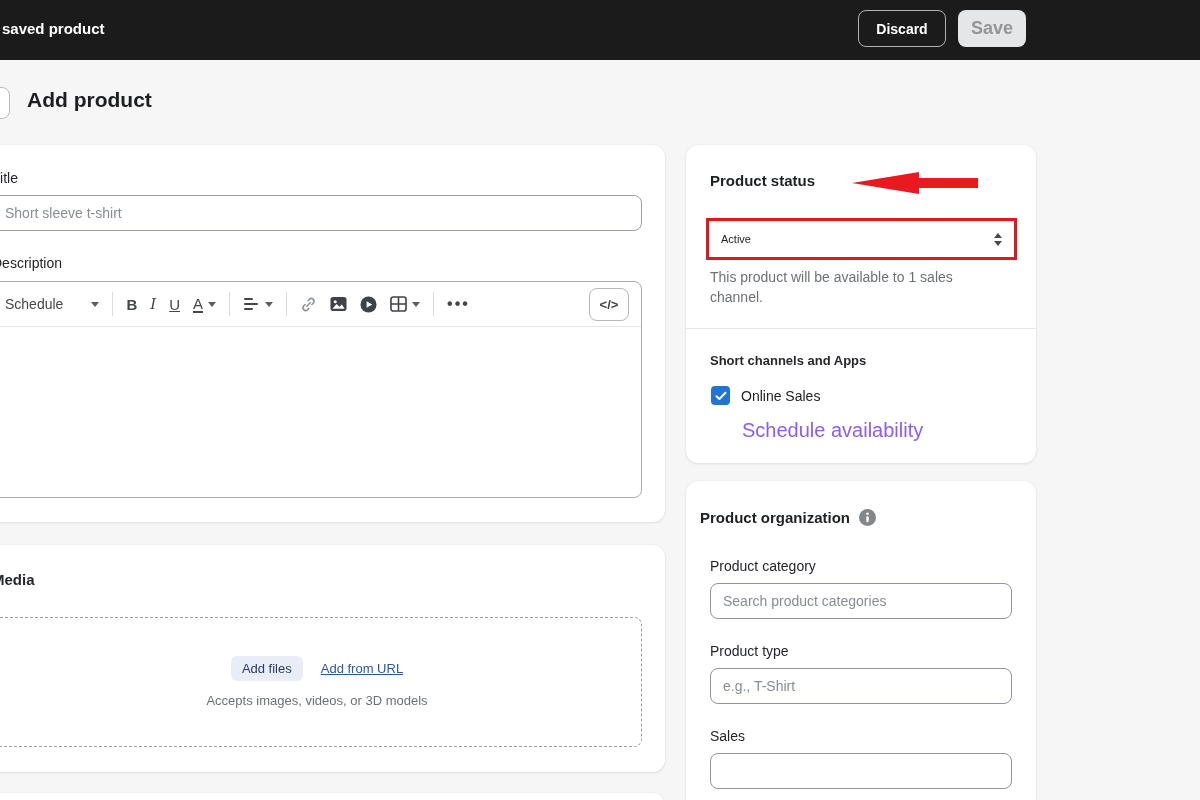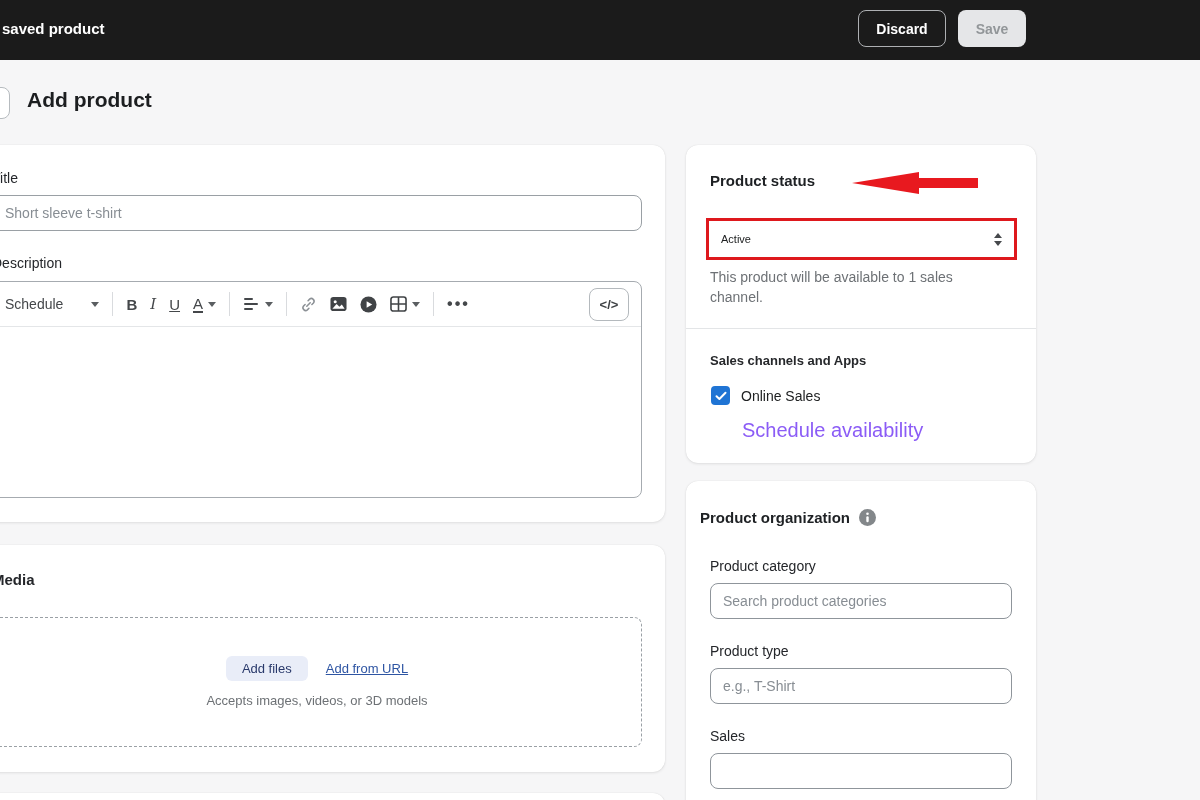--- a/index.html
+++ b/index.html
@@ -8,21 +8,21 @@
   .stage{position:relative;width:1200px;height:800px;overflow:hidden;}
 
   
   .topbar{position:absolute;left:0;top:0;width:1200px;height:60px;background:#1b1b1b;}
   .topbar-title{position:absolute;left:2px;top:20px;color:#fff;font-size:15px;font-weight:bold;}
   .btn-discard{position:absolute;left:858px;top:10px;width:88px;height:37px;
        background:transparent;border:1px solid #aeb0b3;border-radius:8px;
        color:#fff;font-size:14px;font-weight:bold;display:flex;align-items:center;justify-content:center;cursor:pointer;}
   .btn-save{position:absolute;left:958px;top:10px;width:68px;height:37px;
        background:#e5e6e8;border:none;border-radius:8px;color:#929699;
-       font-size:14px;font-weight:bold;display:flex;align-items:center;justify-content:center;}
+       font-size:18px;font-weight:bold;display:flex;align-items:center;justify-content:center;}
 
   
   .back-btn{position:absolute;left:-22px;top:87px;width:30px;height:30px;background:#fff;
        border:1px solid #b6bbbf;border-radius:8px;}
   .page-title{position:absolute;left:27px;top:88px;font-size:21px;font-weight:bold;color:#1c1e20;}
 
   
   .card{position:absolute;background:#fff;border-radius:12px;
         box-shadow:0 1px 3px rgba(0,0,0,.09),0 0 1px rgba(0,0,0,.12);}
   .card-main{left:-30px;top:145px;width:695px;height:377px;}
@@ -55,21 +55,21 @@
   .code-btn{margin-left:auto;width:38px;height:31px;border:1px solid #b4b9bd;border-radius:8px;
        display:flex;align-items:center;justify-content:center;font-size:13px;font-weight:bold;
        color:#3f4245;cursor:pointer;}
 
   
   .dropzone{position:absolute;left:22px;top:72px;width:650px;height:130px;
        border:1px dashed #9aa0a5;border-radius:8px;box-sizing:border-box;
        display:flex;flex-direction:column;align-items:center;justify-content:center;}
   .drop-row{display:flex;align-items:center;gap:18px;}
   .add-files-btn{background:#e9edf8;color:#29396b;font-size:13px;border:none;border-radius:6px;
-       padding:5px 16px;cursor:pointer;font-family:"Liberation Sans",sans-serif;}
+       padding:5px 11px;cursor:pointer;font-family:"Liberation Sans",sans-serif;}
   .add-url-link{color:#2e55a3;font-size:13px;text-decoration:underline;cursor:pointer;}
   .drop-hint{margin-top:12px;font-size:13px;color:#6d7175;}
 
   
   .status-heading{position:absolute;left:24px;top:27px;font-size:15px;font-weight:bold;color:#1e2124;}
   .red-arrow{position:absolute;left:166px;top:26px;width:126px;height:24px;
        display:flex;align-items:center;}
   .arrow-head{width:0;height:0;border-top:11px solid transparent;border-bottom:11px solid transparent;
        border-right:67px solid #e8191f;}
   .arrow-tail{width:59px;height:10px;background:#e8191f;}
@@ -203,21 +203,21 @@
     </div>
     <div class="status-select">
       <span class="val">Active</span>
       <span class="updown">
           <span class="up"></span>
           <span class="down"></span>
         </span>
     </div>
     <div class="status-help">This product will be available to 1 sales channel.</div>
     <div class="divider"></div>
-    <div class="channels-heading">Sales channels and Apps</div>
+    <div class="channels-heading">Short channels and Apps</div>
     <div class="checkbox">
       <svg width="12" height="10" viewBox="0 0 12 10" fill="none" stroke="#fff" stroke-width="2" stroke-linecap="round" stroke-linejoin="round">
         <path d="M1.5 5.2 L4.4 8 L10.5 1.8"></path>
       </svg>
     </div>
     <div class="channel-label">Online Sales</div>
     <div class="schedule-link">Schedule availability</div>
   </div>
 
   <div class="card card-org">

